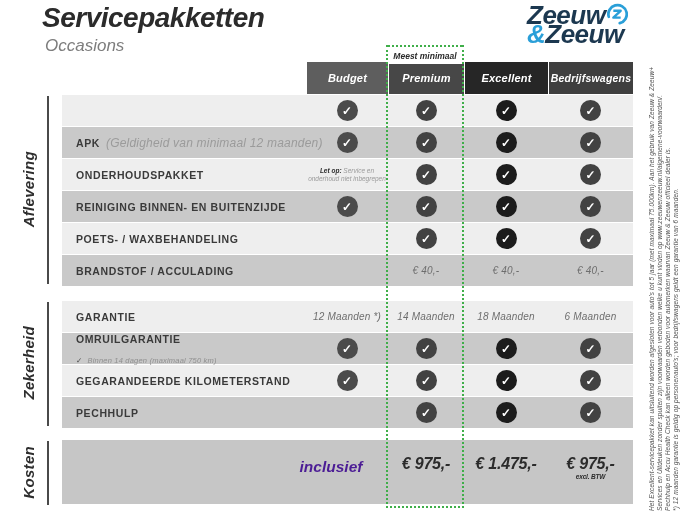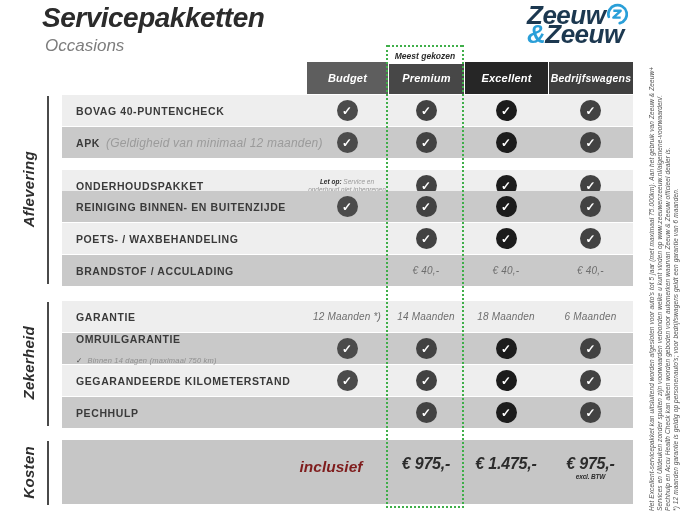--- a/index.html
+++ b/index.html
@@ -37,21 +37,21 @@
   .cellnote{font-size:6.5px;font-style:italic;color:#9a9a9a;line-height:8px;width:86px;text-align:center;}
   .cellnote b{color:#2b2b2b;}
 
   
   .side-line{position:absolute;width:2px;background:#4a4a4a;left:47px;}
   .side-label{position:absolute;left:17px;width:22px;display:flex;align-items:center;justify-content:center;}
   .side-label span{writing-mode:vertical-rl;transform:rotate(180deg);font-size:15px;font-style:italic;font-weight:600;color:#2e2e2e;letter-spacing:0.3px;}
 
   
   #kosten-band{position:absolute;left:62px;top:440px;width:571px;height:64px;background:#c6c6c6;}
-  #kosten-label{position:absolute;left:214px;top:18px;width:110px;text-align:center;font-size:15.5px;font-weight:bold;font-style:italic;color:#7f1d1d;}
+  #kosten-label{position:absolute;left:214px;top:18px;width:110px;text-align:center;font-size:15.5px;font-weight:bold;font-style:italic;color:#4c1d95;}
   .price{position:absolute;top:15px;text-align:center;font-size:16px;font-weight:bold;font-style:italic;color:#2b2b2b;letter-spacing:-0.2px;}
   .price .pnote{display:block;font-size:6.5px;font-weight:bold;font-style:italic;color:#2b2b2b;margin-top:0px;}
 
   
   #premium-box{position:absolute;left:386px;top:45px;width:78px;height:463px;box-sizing:border-box;
     border-left:2px dotted #3fae49;border-right:2px dotted #3fae49;border-bottom:2px dotted #3fae49;pointer-events:none;z-index:5;}
   #premium-badge{position:absolute;left:0;right:0;top:0;height:17px;background:#fff;border-top:2px dotted #3fae49;
     display:flex;align-items:center;justify-content:center;font-size:8.5px;font-weight:bold;font-style:italic;color:#2b2b2b;}
 
   
@@ -80,23 +80,20 @@
   </div>
 
   <div id="colheads">
       <div class="colhead" style="left: 306px; width: 82px; background: rgb(94, 94, 94);">Budget</div>
       <div class="colhead" style="left: 388px; width: 76px; background: rgb(71, 71, 71);">Premium</div>
       <div class="colhead" style="left: 464px; width: 84px; background: rgb(38, 38, 38);">Excellent</div>
       <div class="colhead" style="left: 548px; width: 85px; background: rgb(63, 63, 63); font-size: 10.5px;">Bedrijfswagens</div>
     </div>
   <div id="rows">
       <div class="trow light" style="top: 95px;">
-        <div class="rowlabel">
-          <span class="main">BOVAG 40-PUNTENCHECK</span>
-        </div>
         <div class="cellslot" style="left: 244px; width: 82px;">
           <span class="check" style="background:#4b4b4b">✓</span>
         </div>
         <div class="cellslot" style="left: 326px; width: 76px;">
           <span class="check" style="background:#424242">✓</span>
         </div>
         <div class="cellslot" style="left: 402px; width: 84px;">
           <span class="check" style="background:#1c1c1c">✓</span>
         </div>
         <div class="cellslot" style="left: 486px; width: 85px;">
@@ -113,21 +110,21 @@
         <div class="cellslot" style="left: 326px; width: 76px;">
           <span class="check" style="background:#424242">✓</span>
         </div>
         <div class="cellslot" style="left: 402px; width: 84px;">
           <span class="check" style="background:#1c1c1c">✓</span>
         </div>
         <div class="cellslot" style="left: 486px; width: 85px;">
           <span class="check" style="background:#424242">✓</span>
         </div>
       </div>
-      <div class="trow light" style="top: 170px;">
+      <div class="trow light" style="top: 159px;">
         <div class="rowlabel">
           <span class="main">ONDERHOUDSPAKKET</span>
         </div>
         <div class="cellslot" style="left: 244px; width: 82px;">
           <span class="cellnote"><b>Let op:</b> Service en onderhoud niet inbegrepen</span>
         </div>
         <div class="cellslot" style="left: 326px; width: 76px;">
           <span class="check" style="background:#424242">✓</span>
         </div>
         <div class="cellslot" style="left: 402px; width: 84px;">
@@ -268,21 +265,21 @@
     </div>
 
   <div id="kosten-band">
     <div id="kosten-label">inclusief</div>
   <div class="price" style="left: 326px; width: 76px;">€ 975,-</div>
       <div class="price" style="left: 402px; width: 84px;">€ 1.475,-</div>
       <div class="price" style="left: 486px; width: 85px;">€ 975,-<span class="pnote">excl. BTW</span></div>
     </div>
 
   <div id="premium-box">
-    <div id="premium-badge">Meest gekozen</div>
+    <div id="premium-badge">Meest minimaal</div>
   </div>
 
   <div id="footnotes">
       <div>Het Excellent-servicepakket kan uitsluitend worden afgesloten voor auto's tot 5 jaar (met maximaal 75.000km). Aan het gebruik van Zeeuw &amp; Zeeuw+</div>
       <div>Services en Uitdeuken zonder spuiten zijn voorwaarden verbonden welke u kunt vinden op www.zeeuwenzeeuw.nl/algemene-voorwaarden/.</div>
       <div>Pechhulp en Accu Health Check kan alleen worden geboden voor automerken waarvan Zeeuw &amp; Zeeuw officieel dealer is.</div>
       <div>*) 12 maanden garantie is geldig op personenauto's; voor bedrijfswagens geldt een garantie van 6 maanden.</div>
     </div>
 
 </div>

